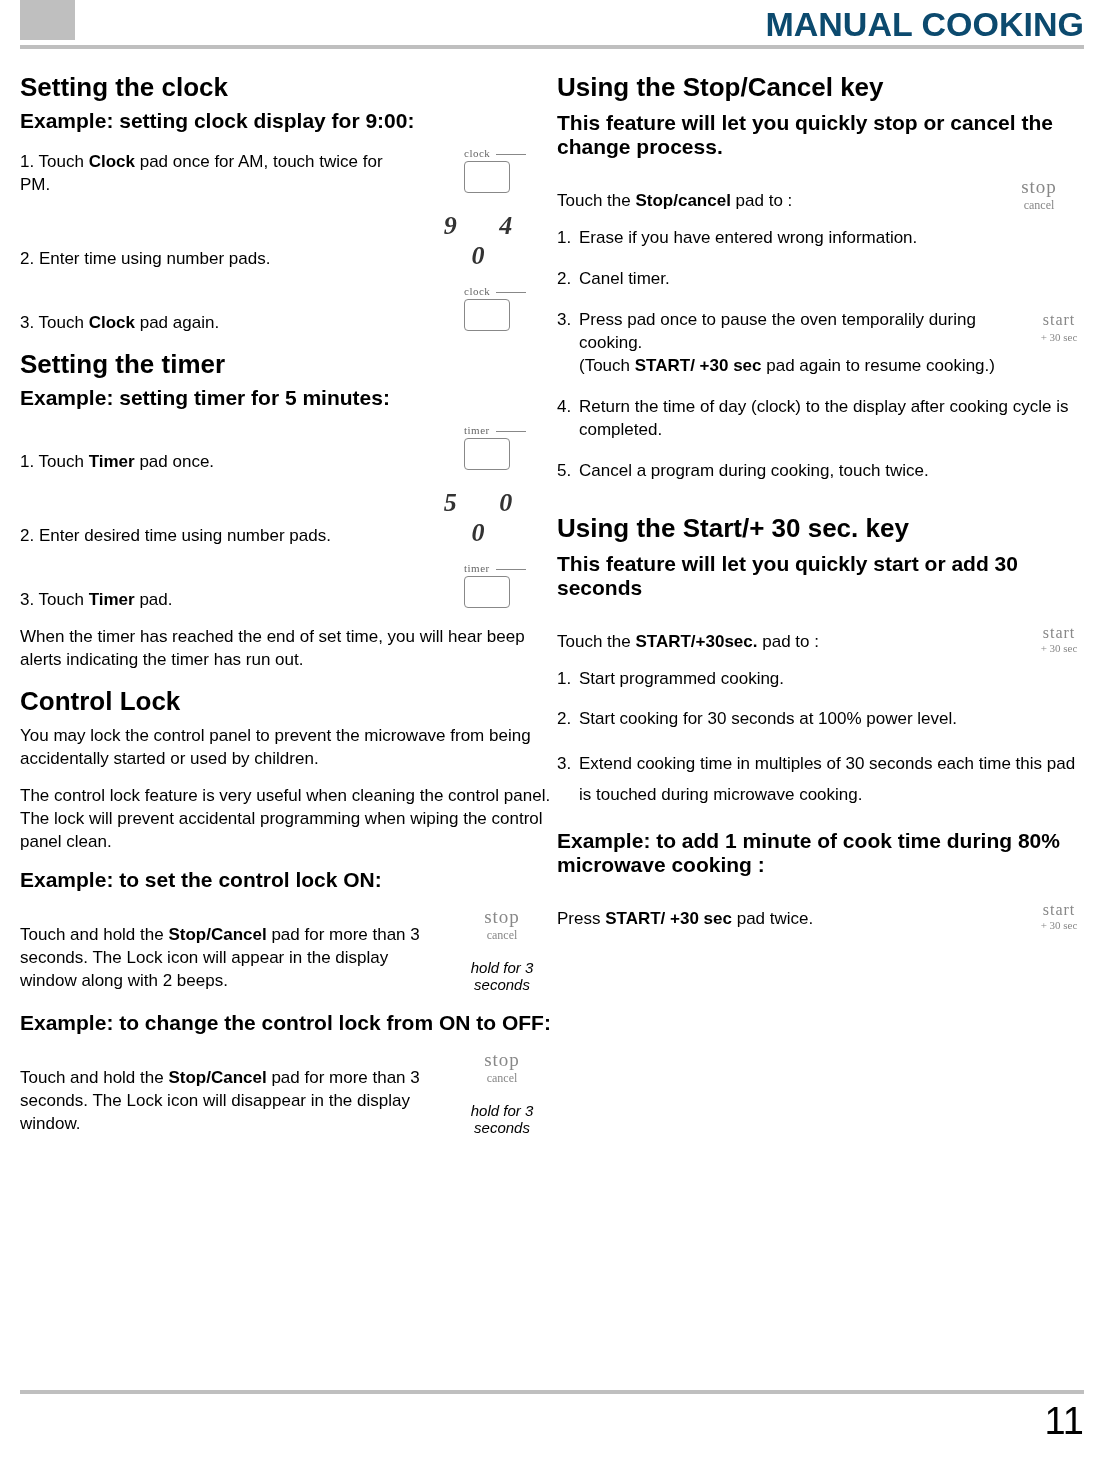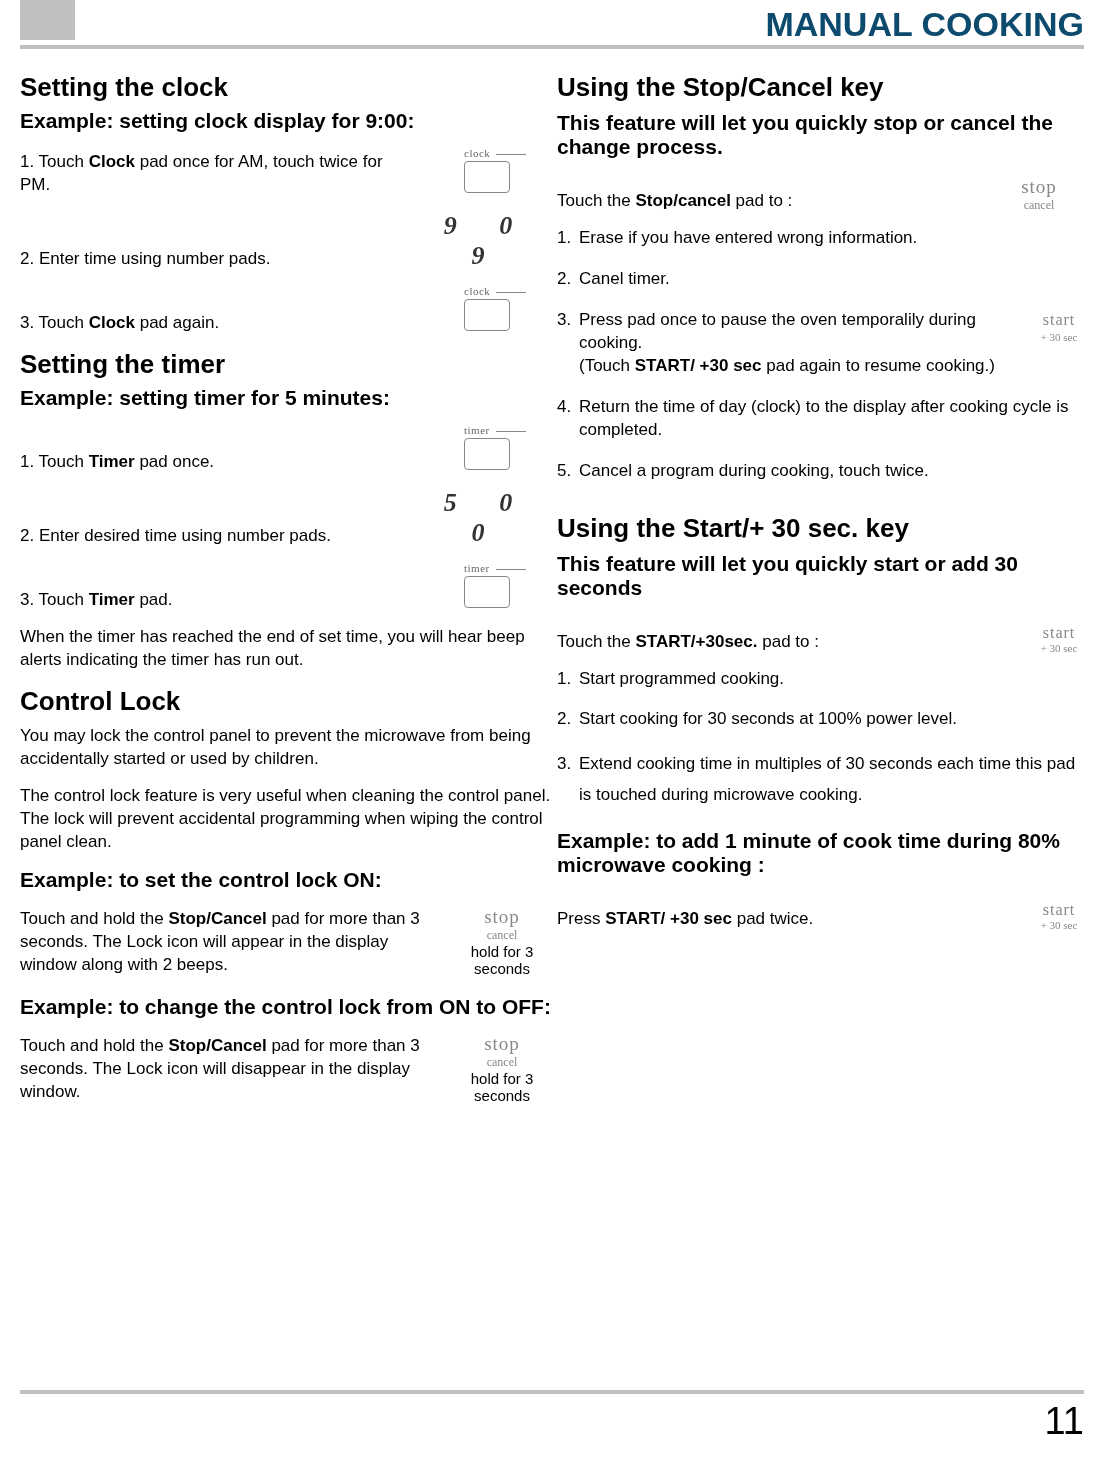--- a/index.html
+++ b/index.html
@@ -153,21 +153,22 @@
     color: #888;
     letter-spacing: 1px;
   }
   .start-label .l2 {
     font-family: serif;
     font-size: 11px;
     color: #888;
   }
   .hold-note {
     font-size: 15px;
-    margin-top:0;
+    margin-top:16px;
+    font-style:italic;
   }
   .footer {
     position: absolute;
     bottom: 24px;
     left: 20px;
     right: 30px;
   }
   .footer .bar {
     height: 4px;
     background: #bfbfbf;
@@ -211,21 +212,21 @@
           <span class="pad-label">clock</span>
           <span class="line"></span>
           <span class="pad"></span>
         </div>
       </div>
     </div>
 
     <div class="row">
       <div class="step-text">2.  Enter time using number pads.</div>
       <div class="graphic">
-        <span class="digits">9   0   9</span>
+        <span class="digits">9   4   0</span>
       </div>
     </div>
 
     <div class="row">
       <div class="step-text">
         <span>3.  Touch </span><span class="bold">Clock</span><span> pad again.</span>
       </div>
       <div class="graphic">
         <div class="pad-wrap">
           <span class="pad-label">clock</span>

